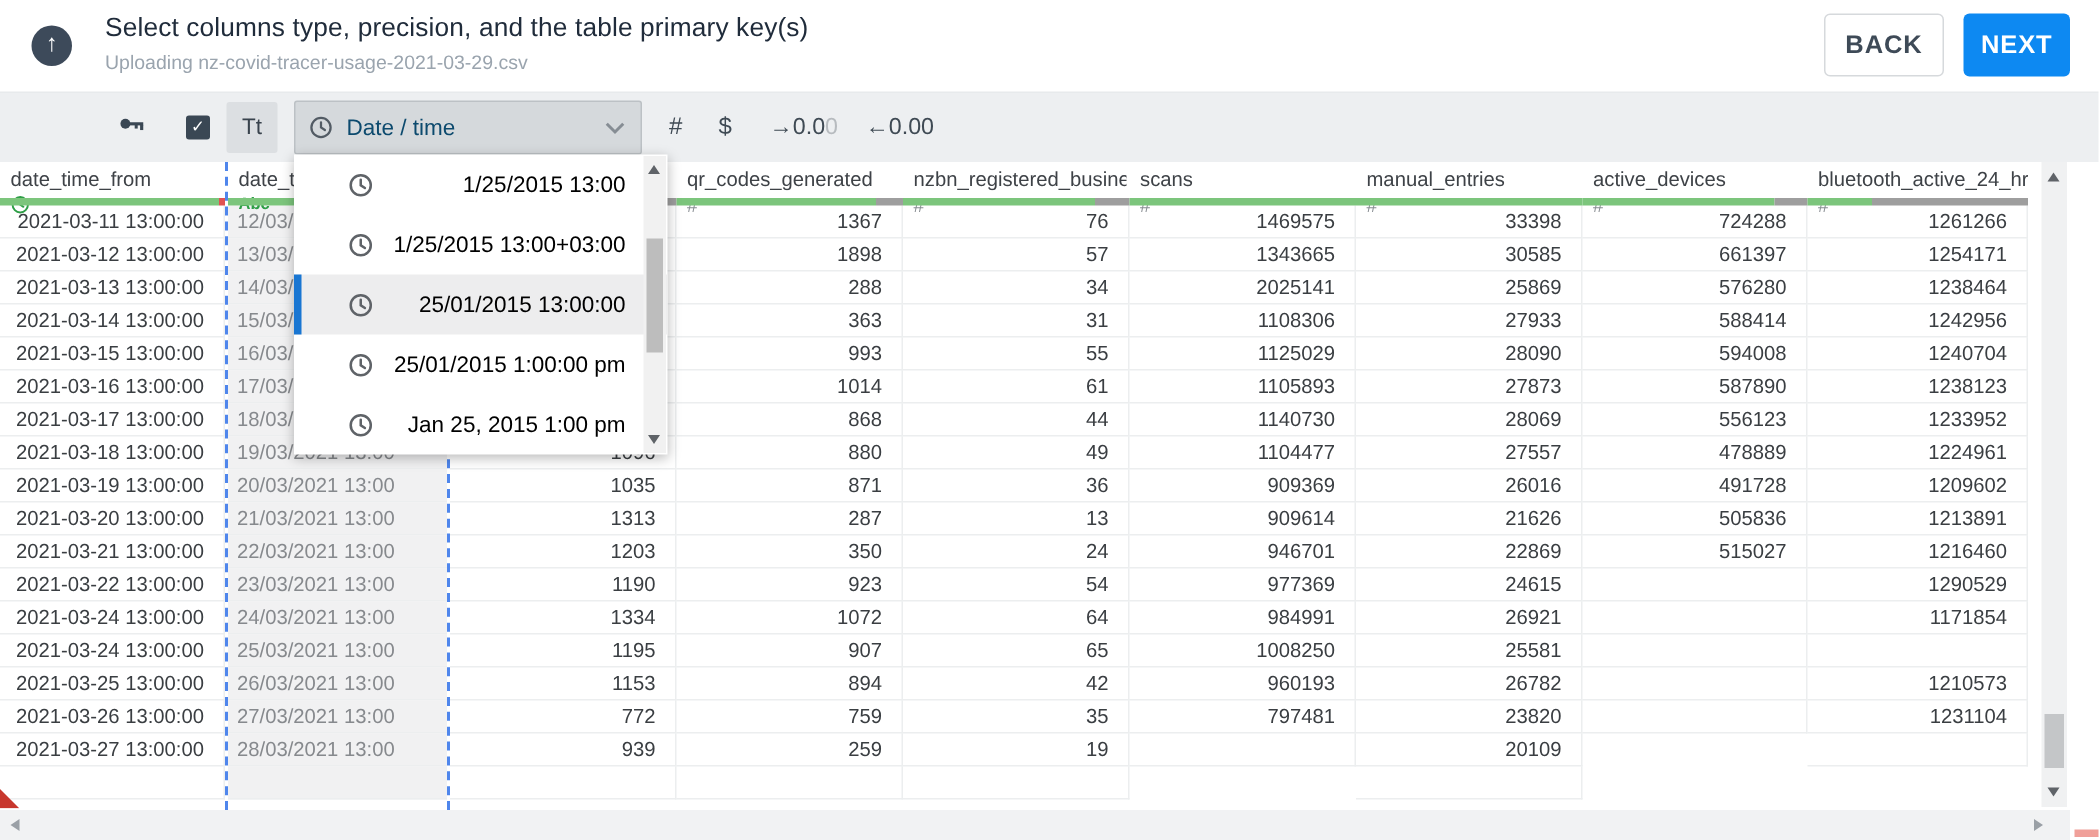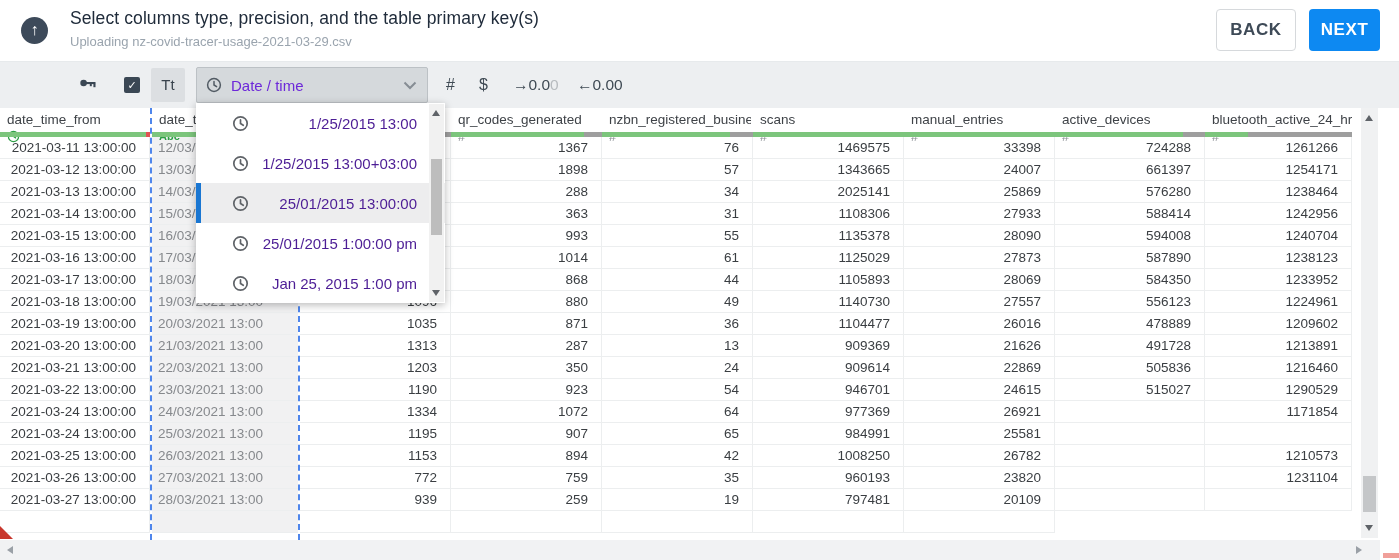--- a/index.html
+++ b/index.html
@@ -30,21 +30,21 @@
   .tbi { position:absolute; top:50%; transform:translateY(-50%); color:#3c4852;
     cursor:pointer; }
   #key-button { left:79px; }
   #checkbox-type-button { left:124px; width:16px; height:16px; background:#3a4754;
     border-radius:2px; color:#fff; font-size:11px; line-height:16px; text-align:center; }
   #text-type-button { left:151px; width:34px; height:34px; background:#dcdfe2;
     border-radius:2px; text-align:center; font-size:15px; line-height:33px;
     color:#39434d; font-weight:500; }
   #type-select { left:196px; width:232px; height:36px; background:#d5d9dc;
     border:1px solid #bcc1c5; border-radius:2px; display:flex; align-items:center; }
-  #type-select .val { font-size:15px; color:#6d28d9; margin-left:9px; }
+  #type-select .val { font-size:15px; color:#0c4a6e; margin-left:9px; }
   #type-select .chev { position:absolute; right:10px; top:13px; }
   .glyph { font-size:15.5px; color:#3f4a54; }
   #number-type-button { left:446px; font-size:16px; }
   #currency-type-button { left:479px; font-size:16px; }
   #increase-precision-button { left:513px; }
   #decrease-precision-button { left:577px; }
   .faded { color:#b7bbbf; }
 
   
   #data-grid { position:absolute; left:0; top:108px; width:1352px; height:432px;
@@ -67,21 +67,21 @@
   .col.selected-col .cell { background:#f1f1f2; color:#86898d; border-right:none; }
   #new-row-marker { position:absolute; left:0; top:418px; width:13px; height:13px;
     background:#c8372d; clip-path:polygon(0 0, 0 100%, 100% 100%); }
 
   
   #format-dropdown { position:absolute; left:196px; top:103px; width:249px; height:200px;
     background:#fff; box-shadow:0 2px 8px rgba(0,0,0,.28); z-index:30; }
   .dd-item { position:relative; height:40px; display:flex; align-items:center;
     cursor:pointer; }
   .dd-item .ic { margin-left:36px; display:flex; }
-  .dd-item .lbl { position:absolute; right:28px; font-size:15px; color:#4c1d95;
+  .dd-item .lbl { position:absolute; right:28px; font-size:15px; color:#000000;
     white-space:nowrap; }
   .dd-item.sel { background:#ededee; }
   .dd-item.sel .selbar { position:absolute; left:0; top:0; width:5px; height:100%;
     background:#1976d2; }
   #dd-scrollbar { position:absolute; right:1px; top:1px; width:15px; height:198px;
     background:#f1f1f1; }
   #dd-scrollbar .thumb { position:absolute; left:2px; top:55px; width:11px; height:76px;
     background:#bdbdbd; }
 
   
@@ -295,21 +295,20 @@
           <span class="col-name">scans</span>
           <span class="col-type type-hash">#</span>
         </div>
         <div class="quality-bar">
           <div class="seg" style="width:100%;background:#7cc57c"></div>
         </div>
         <div class="cell right">1469575</div>
         <div class="cell right">1343665</div>
         <div class="cell right">2025141</div>
         <div class="cell right">1108306</div>
-        <div class="cell right">1135378</div>
         <div class="cell right">1125029</div>
         <div class="cell right">1105893</div>
         <div class="cell right">1140730</div>
         <div class="cell right">1104477</div>
         <div class="cell right">909369</div>
         <div class="cell right">909614</div>
         <div class="cell right">946701</div>
         <div class="cell right">977369</div>
         <div class="cell right">984991</div>
         <div class="cell right">1008250</div>
@@ -319,21 +318,21 @@
       </div>
       <div class="col" style="left: 904px; width: 151px;">
         <div class="col-head">
           <span class="col-name">manual_entries</span>
           <span class="col-type type-hash">#</span>
         </div>
         <div class="quality-bar">
           <div class="seg" style="width:100%;background:#7cc57c"></div>
         </div>
         <div class="cell right">33398</div>
-        <div class="cell right">24007</div>
+        <div class="cell right">30585</div>
         <div class="cell right">25869</div>
         <div class="cell right">27933</div>
         <div class="cell right">28090</div>
         <div class="cell right">27873</div>
         <div class="cell right">28069</div>
         <div class="cell right">27557</div>
         <div class="cell right">26016</div>
         <div class="cell right">21626</div>
         <div class="cell right">22869</div>
         <div class="cell right">24615</div>
@@ -352,21 +351,20 @@
         <div class="quality-bar">
           <div class="seg" style="width:85%;background:#7cc57c"></div>
           <div class="seg" style="width:15%;background:#9e9e9e"></div>
         </div>
         <div class="cell right">724288</div>
         <div class="cell right">661397</div>
         <div class="cell right">576280</div>
         <div class="cell right">588414</div>
         <div class="cell right">594008</div>
         <div class="cell right">587890</div>
-        <div class="cell right">584350</div>
         <div class="cell right">556123</div>
         <div class="cell right">478889</div>
         <div class="cell right">491728</div>
         <div class="cell right">505836</div>
         <div class="cell right">515027</div>
         <div class="cell right"></div>
         <div class="cell right"></div>
         <div class="cell right"></div>
         <div class="cell right"></div>
         <div class="cell right"></div>

